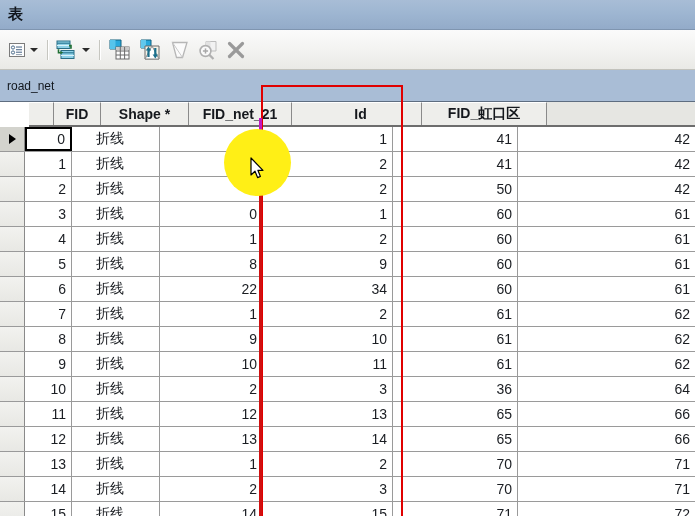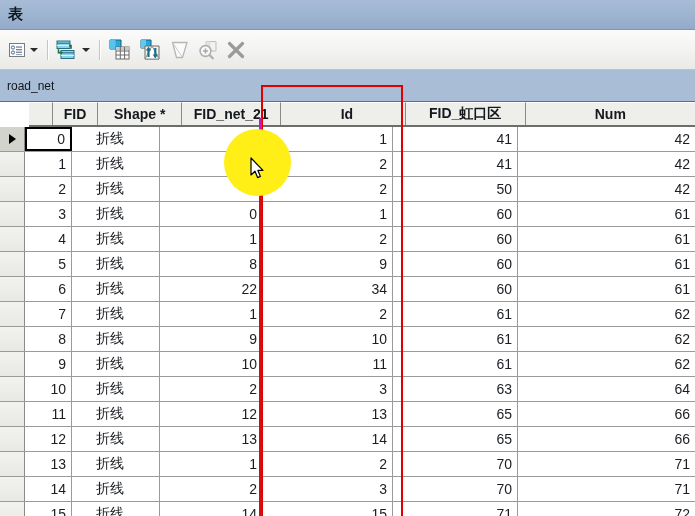--- a/index.html
+++ b/index.html
@@ -281,21 +281,20 @@
 
   <div class="grid">
 
     <div class="hdr">
       <div class="hcell c0"></div>
       <div class="hcell c1">FID</div>
       <div class="hcell c2">Shape *</div>
       <div class="hcell c3">FID_net_21</div>
       <div class="hcell c4">Id</div>
       <div class="hcell c5">FID_虹口区</div>
-      <div class="hcell c6">Num</div>
     </div>
 
     <div id="rows">
         <div class="row">
           <div class="cell selbox cur">
             <div class="arrowmark"></div>
           </div>
           <div class="cell c1 num curcell">0</div>
           <div class="cell c2 txt">折线</div>
           <div class="cell c3 num">0</div>
@@ -383,21 +382,21 @@
           <div class="cell c4 num">11</div>
           <div class="cell c5 num">61</div>
           <div class="cell c6 num">62</div>
         </div>
         <div class="row">
           <div class="cell selbox"></div>
           <div class="cell c1 num">10</div>
           <div class="cell c2 txt">折线</div>
           <div class="cell c3 num">2</div>
           <div class="cell c4 num">3</div>
-          <div class="cell c5 num">63</div>
+          <div class="cell c5 num">36</div>
           <div class="cell c6 num">64</div>
         </div>
         <div class="row">
           <div class="cell selbox"></div>
           <div class="cell c1 num">11</div>
           <div class="cell c2 txt">折线</div>
           <div class="cell c3 num">12</div>
           <div class="cell c4 num">13</div>
           <div class="cell c5 num">65</div>
           <div class="cell c6 num">66</div>

